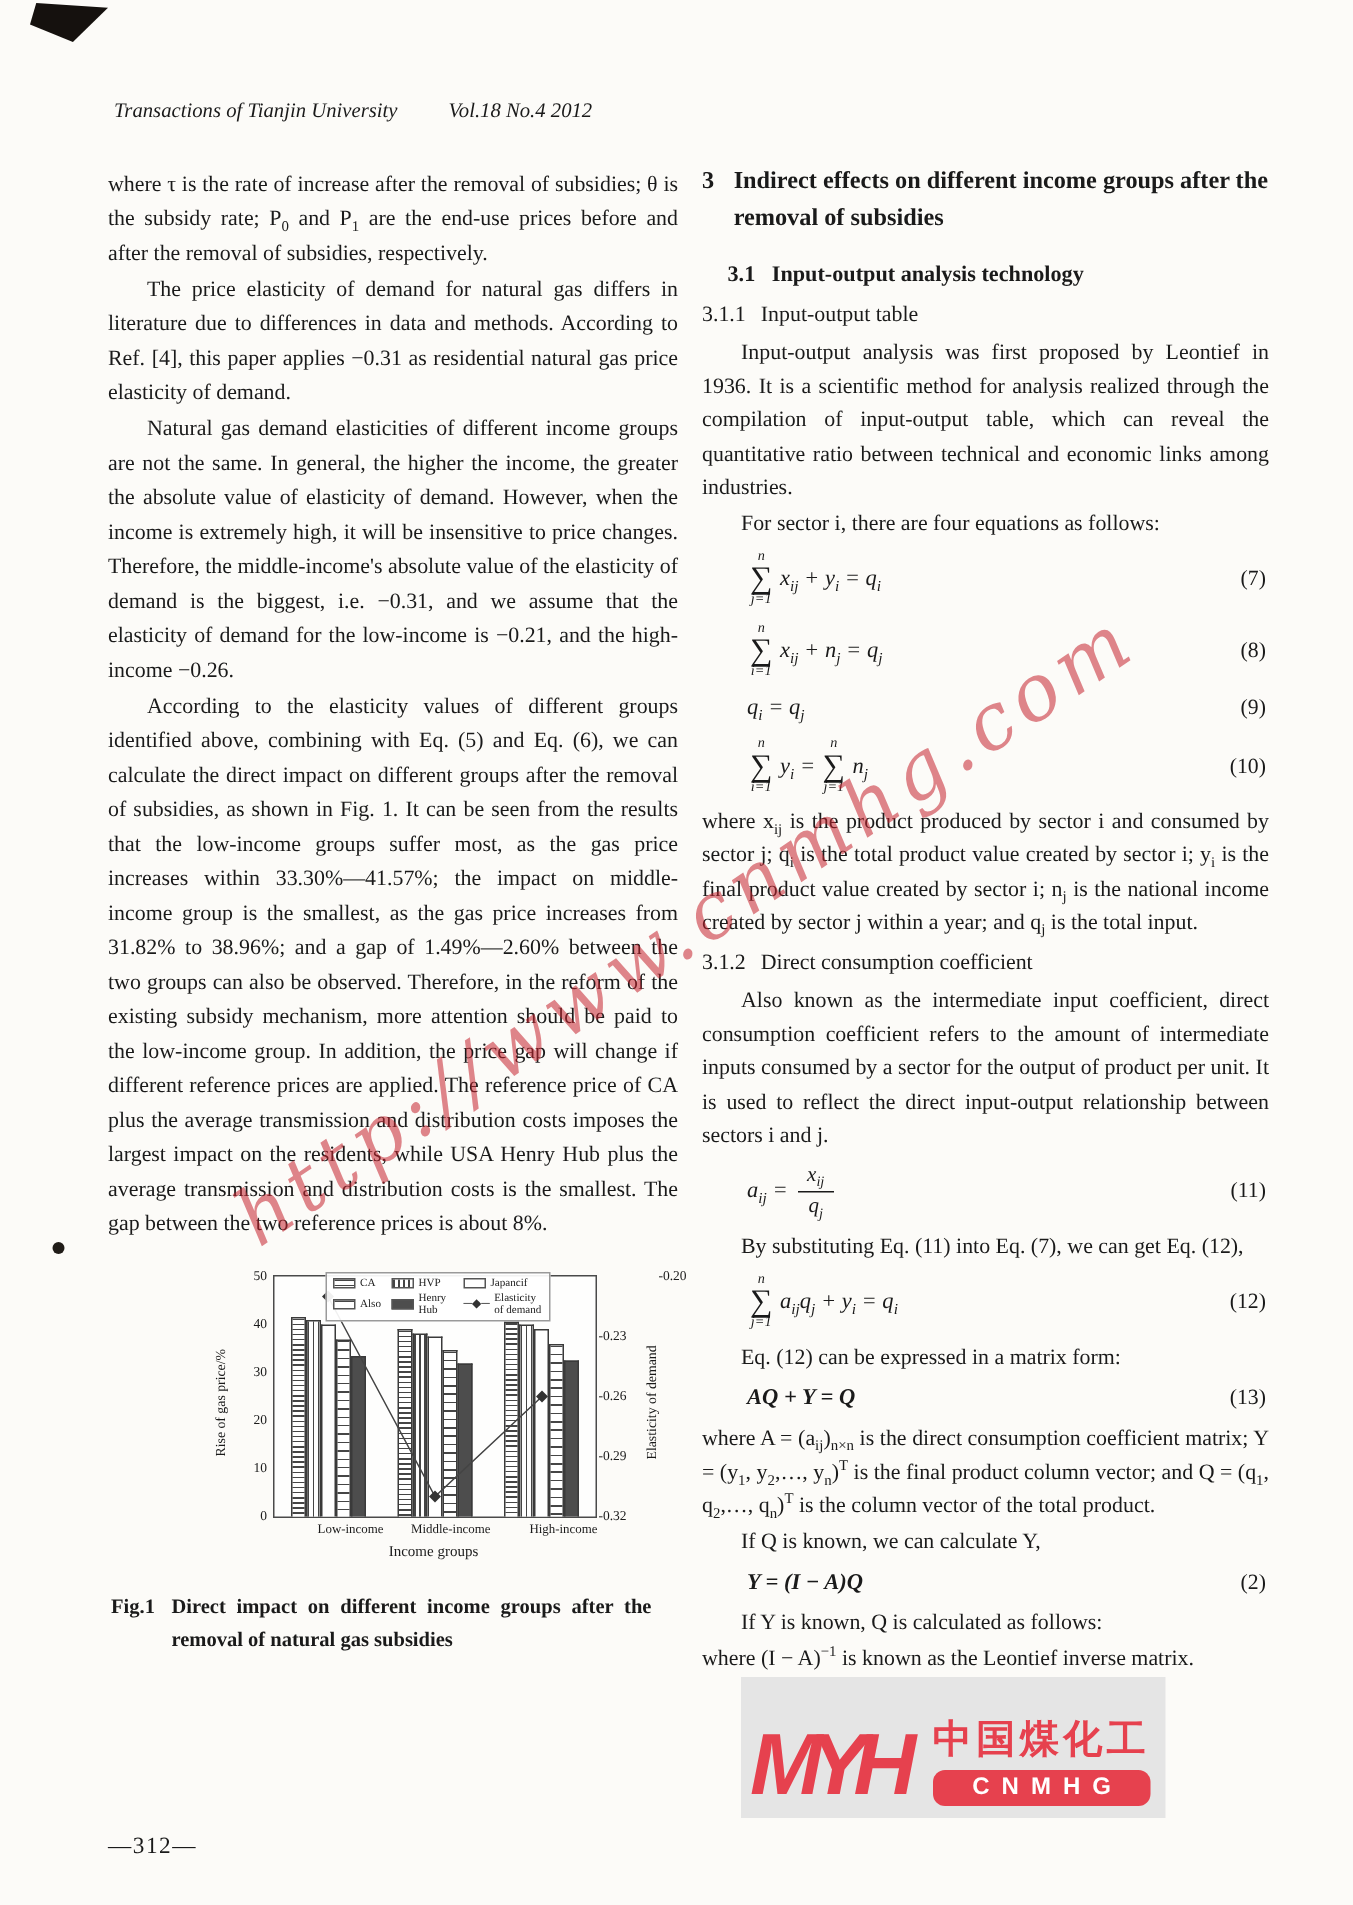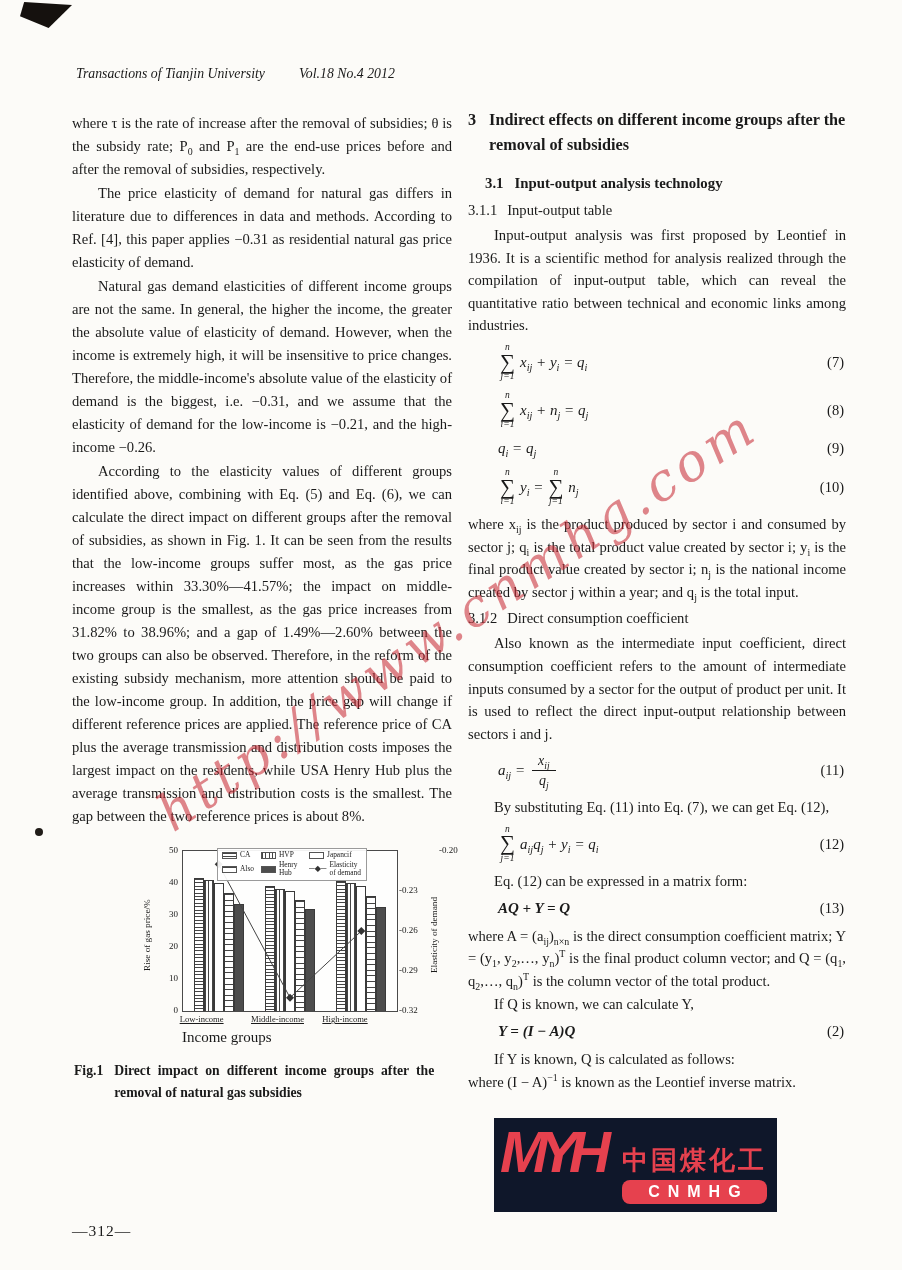--- a/index.html
+++ b/index.html
@@ -42,42 +42,42 @@
   .plot{position:absolute;left:40px;top:6px;width:214px;height:160px;border:1px solid #4a4a4a;background:#fefefd;}
   .bar{position:absolute;bottom:0;width:10px;box-sizing:border-box;border:1px solid #3a3a3a;border-bottom:none;}
   .pat-h{background:repeating-linear-gradient(180deg,#454545 0px,#454545 1px,#ffffff 1px,#ffffff 3.4px);}
   .pat-v{background:repeating-linear-gradient(90deg,#454545 0px,#454545 1px,#ffffff 1px,#ffffff 3.4px);}
   .pat-p{background:#ffffff;}
   .pat-hw{background:repeating-linear-gradient(180deg,#454545 0px,#454545 1px,#ffffff 1px,#ffffff 5.6px);}
   .pat-s{background:#4d4d4d;}
   .lineSvg{position:absolute;left:0;top:0;z-index:3;}
   .tickl{position:absolute;left:16px;width:20px;text-align:right;font-size:9px;}
   .tickr{position:absolute;left:257px;width:30px;text-align:left;font-size:9px;}
-  .xcat{position:absolute;top:170px;width:76px;text-align:left;font-size:8.6px;text-decoration:underline;}
-  .xtitle{position:absolute;left:40px;top:185px;width:214px;font-size:15px;}
+  .xcat{position:absolute;top:170px;width:76px;text-align:right;font-size:8.6px;}
+  .xtitle{position:absolute;left:40px;top:185px;width:214px;text-align:center;font-size:10px;}
   .ytitle-l{position:absolute;left:0px;top:16px;height:150px;writing-mode:vertical-rl;transform:rotate(180deg);
             font-size:9.2px;text-align:center;}
   .ytitle-r{position:absolute;left:287px;top:16px;height:150px;writing-mode:vertical-rl;transform:rotate(180deg);
             font-size:9.2px;text-align:center;}
   .legend{position:absolute;left:50%;top:4px;transform:translateX(-50%);display:grid;
           grid-template-columns:auto auto auto;gap:1px 7px;font-size:7.4px;line-height:1.15;
           background:rgba(255,255,255,0.92);border:1px solid #9a9a9a;padding:2px 4px;z-index:4;align-items:center;}
   .leg-item{display:flex;align-items:center;gap:3px;max-width:60px;}
   .leg-swatch{width:15px;height:7px;box-sizing:border-box;border:1px solid #555;flex:0 0 auto;}
   .leg-mark{color:#333;font-size:8px;flex:0 0 auto;}
   
   .fig-caption{display:flex;gap:11px;margin:16px 0 0 2px;font-weight:bold;font-size:13.7px;line-height:21.5px;}
   .cap-text{width:320px;text-align:justify;}
   
   .watermark{position:absolute;left:163px;top:788px;transform-origin:0 50%;transform:rotate(-34deg);
              font-size:52px;letter-spacing:5px;color:var(--wm-red,rgba(195,35,45,0.55));
              font-style:italic;font-family:"DejaVu Serif",serif;white-space:nowrap;z-index:5;pointer-events:none;}
   
-  .logo{position:absolute;left:494px;top:1118px;z-index:6;display:flex;align-items:flex-start;gap:10px;
-        background:#0f172a;padding:6px 10px 8px 6px;}
+  .logo{position:absolute;left:494px;top:1118px;z-index:6;display:flex;align-items:flex-end;gap:10px;
+        background:#e5e5e5;padding:6px 10px 8px 6px;}
   .logo-mark{font-family:"Liberation Sans",sans-serif;font-weight:bold;font-style:italic;font-size:58px;
              line-height:0.95;color:var(--brand-red,#e6414e);letter-spacing:-9px;padding-right:10px;}
   .logo-right{display:flex;flex-direction:column;}
   .logo-cn{font-family:"DejaVu Sans",sans-serif;font-weight:bold;font-size:26px;line-height:1.1;
            color:var(--brand-red,#e6414e);letter-spacing:3px;margin-top:22px;}
   .logo-en{margin-top:5px;background:var(--brand-red,#e6414e);color:#ffffff;font-family:"Liberation Sans",sans-serif;
            font-weight:bold;font-size:16px;letter-spacing:8px;padding:3px 6px 3px 14px;border-radius:8px;
            text-align:center;align-self:stretch;}
 </style>
 </head>
@@ -184,20 +184,21 @@
       <span>3.1</span>
       <span>Input-output analysis technology</span>
     </div>
 
     <div class="subsub">
       <span>3.1.1</span>
       <span>Input-output table</span>
     </div>
 
     <p class="indent">Input-output analysis was first proposed by Leontief in 1936. It is a scientific method for analysis realized through the compilation of input-output table, which can reveal the quantitative ratio between technical and economic links among industries.</p>
+    <p class="indent">For sector i, there are four equations as follows:</p>
 
     <div class="eq eq-tall">
         <span class="eq-body">
           <span class="sum">
             <span class="stop">n</span>
             <span class="ssig">∑</span>
             <span class="sbot">j=1</span>
           </span>
           <span class="mtxt">x<sub>ij</sub> + y<sub>i</sub> = q<sub>i</sub></span>
         </span>

